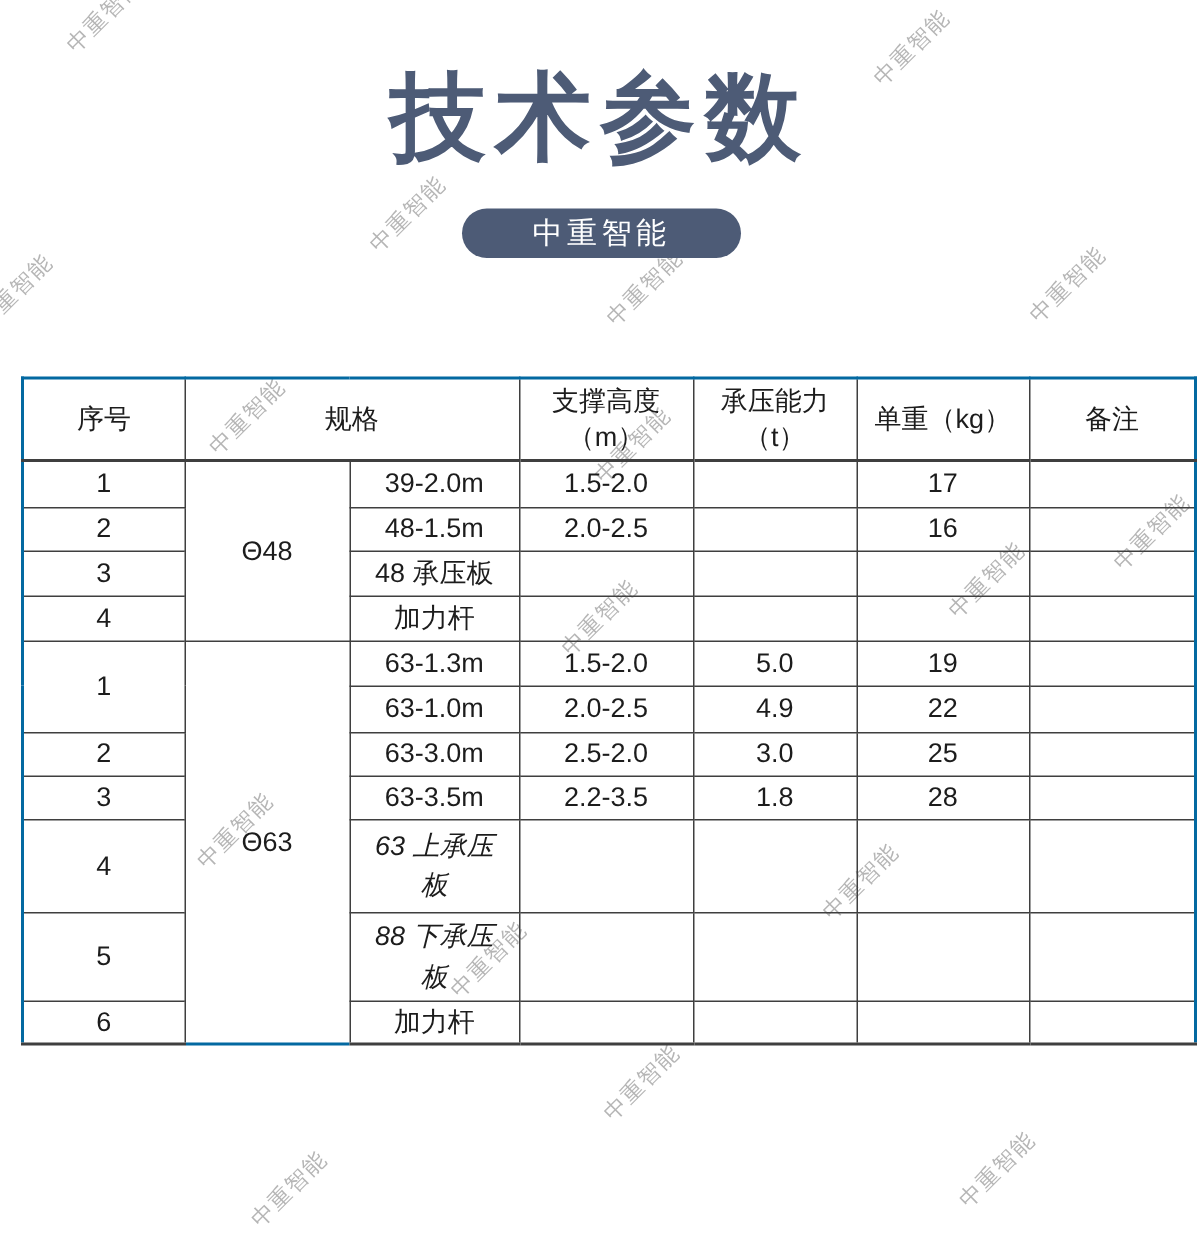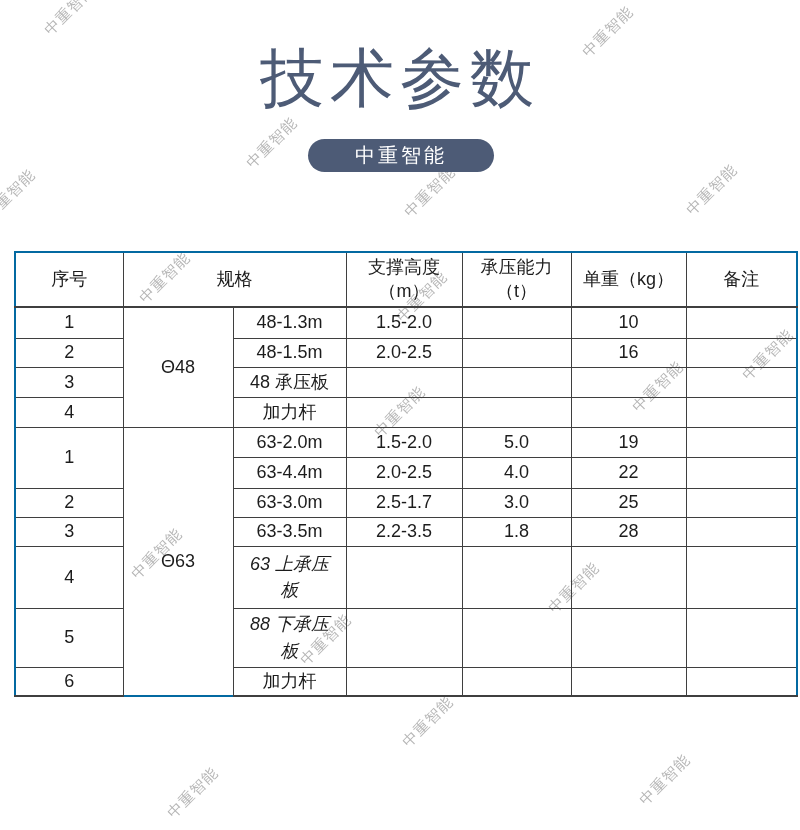--- a/index.html
+++ b/index.html
@@ -25,21 +25,21 @@
     pointer-events: none;
     z-index: 1;
   }
 
   
   .title {
     position: absolute;
     top: 42px; left: 0; width: 800px;
     text-align: center;
     font-family: "DejaVu Serif", serif;
-    font-weight: 400;
+    font-weight: 700;
     font-size: 64px;
     line-height: 1.15;
     letter-spacing: 6px;
     color: #4d5b76;
     z-index: 2;
   }
   .badge {
     position: absolute;
     top: 139px; left: 308px;
     width: 186px; height: 33px;
@@ -132,24 +132,24 @@
       <th>承压能力
 （t）</th>
       <th>单重（kg）</th>
       <th>备注</th>
     </tr>
   </thead>
   <tbody>
     <tr style="height:31px">
       <td>1</td>
       <td rowspan="4">Θ48</td>
-      <td>48-1.3m</td>
+      <td>39-2.0m</td>
       <td>1.5-2.0</td>
       <td></td>
-      <td>10</td>
+      <td>17</td>
       <td></td>
     </tr>
     <tr style="height:29px">
       <td>2</td>
       <td>48-1.5m</td>
       <td>2.0-2.5</td>
       <td></td>
       <td>16</td>
       <td></td>
     </tr>
@@ -165,37 +165,37 @@
       <td>4</td>
       <td>加力杆</td>
       <td></td>
       <td></td>
       <td></td>
       <td></td>
     </tr>
     <tr style="height:30px">
       <td rowspan="2">1</td>
       <td rowspan="7">Θ63</td>
-      <td>63-2.0m</td>
+      <td>63-1.3m</td>
       <td>1.5-2.0</td>
       <td>5.0</td>
       <td>19</td>
       <td></td>
     </tr>
     <tr style="height:31px">
-      <td>63-4.4m</td>
+      <td>63-1.0m</td>
       <td>2.0-2.5</td>
-      <td>4.0</td>
+      <td>4.9</td>
       <td>22</td>
       <td></td>
     </tr>
     <tr style="height:29px">
       <td>2</td>
       <td>63-3.0m</td>
-      <td>2.5-1.7</td>
+      <td>2.5-2.0</td>
       <td>3.0</td>
       <td>25</td>
       <td></td>
     </tr>
     <tr style="height:29px">
       <td>3</td>
       <td>63-3.5m</td>
       <td>2.2-3.5</td>
       <td>1.8</td>
       <td>28</td>

